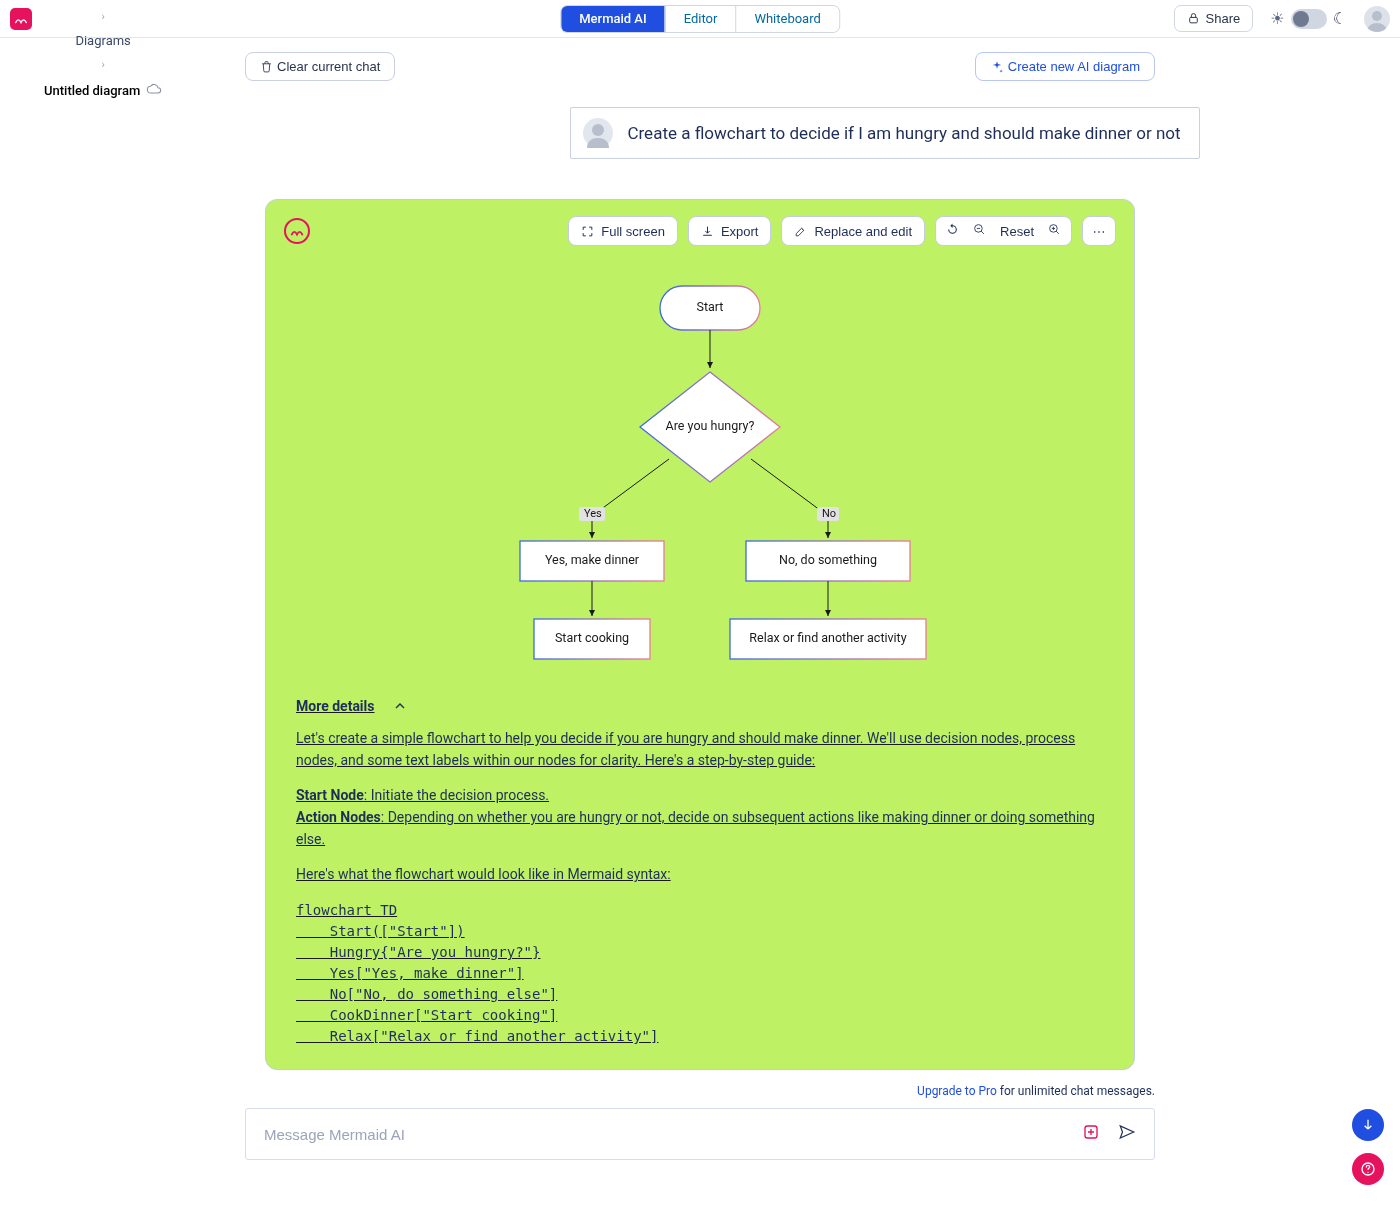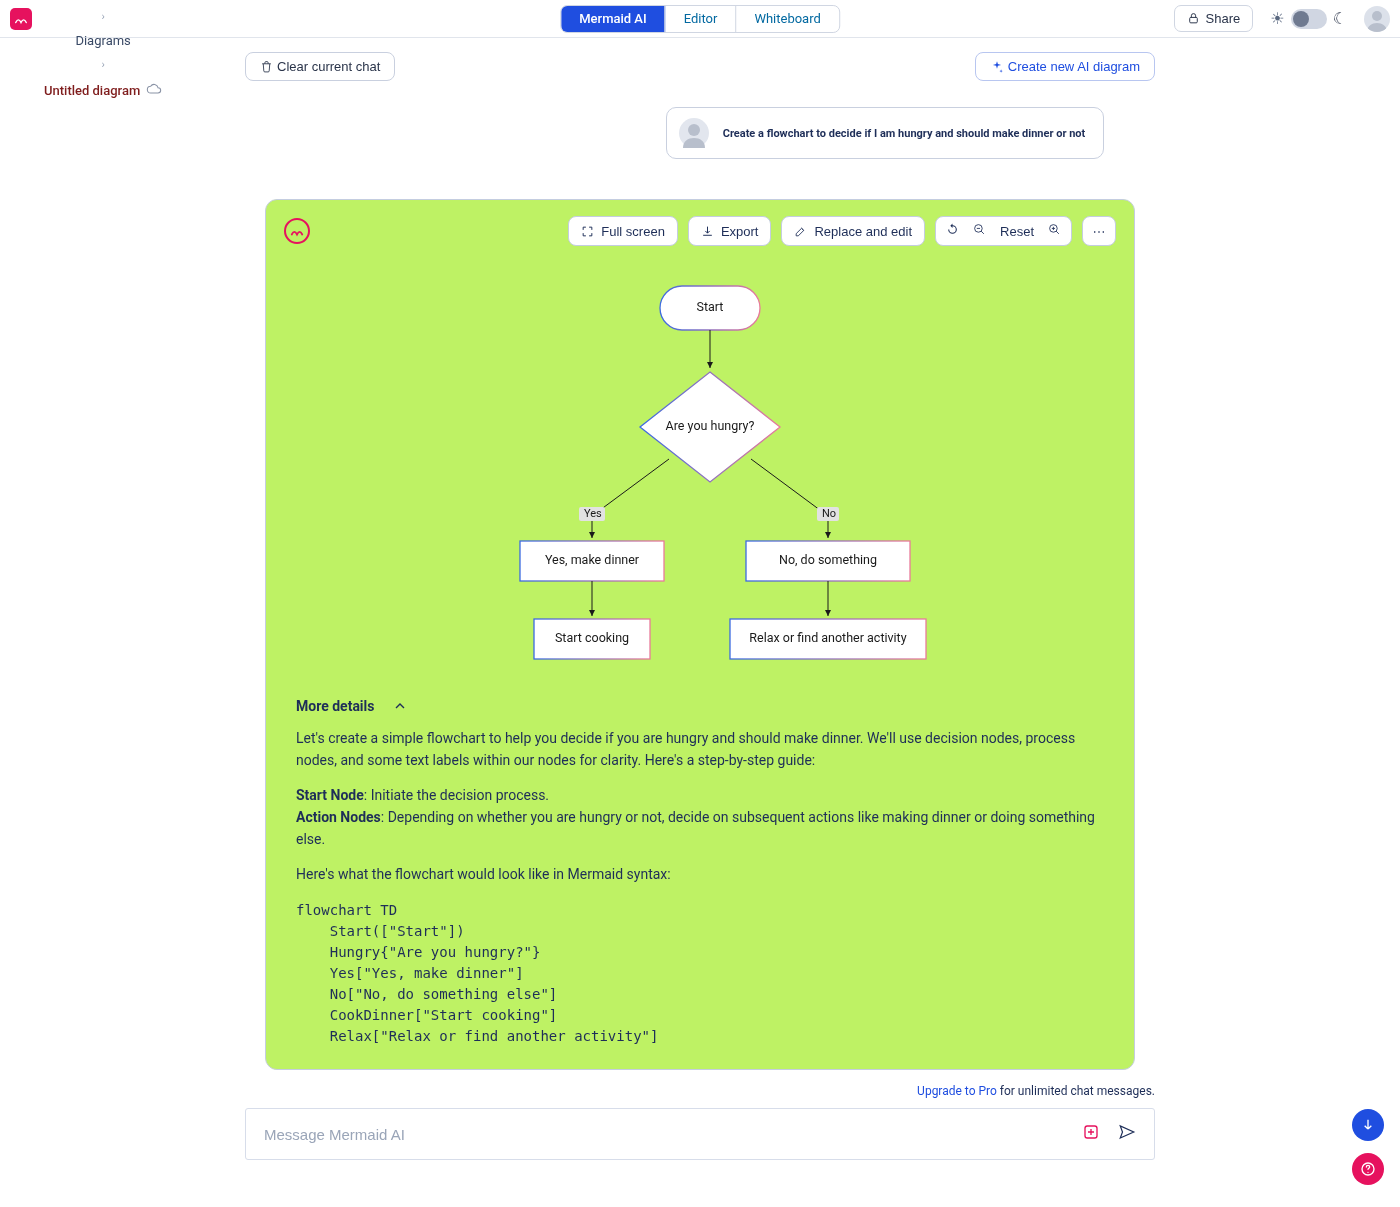--- a/index.html
+++ b/index.html
@@ -28,21 +28,21 @@
 .breadcrumbs {
   display: flex;
   align-items: center;
   gap: 10px;
   font-size: 13px;
   color: #3a4a66;
   flex-direction: column;
 }
 .breadcrumbs .crumb { color: #3a4a66; cursor: pointer; }
 .breadcrumbs .sep { color: #9aa5b8; font-size: 11px; }
-.breadcrumbs .title { color: #7f1d1d; font-weight: 500; display:flex; align-items:center; gap:6px;text-align:center;}
+.breadcrumbs .title { color: #000000; font-weight: 500; display:flex; align-items:center; gap:6px;text-align:center;}
 .cloud-icon { color:#8a93a6; }
 .tabs-center {
   position: absolute;
   left: 50%;
   transform: translateX(-50%);
   display: flex;
   border: 1px solid #d0d6e2;
   border-radius: 7px;
   overflow: hidden;
   height: 28px;
@@ -113,26 +113,26 @@
   font-size: 13px;
   color: #2a344a;
   background:#fff;
   display:flex; align-items:center; gap:4px;
   cursor:pointer;
 }
 .chip-btn.blue { color:#1f4ee0; border-color:#b8c6f0; }
 .user-message {
   margin-top: 26px;
   border: 1px solid #c9d0df;
-  border-radius: 10px;
+  border-radius: 2px;
   padding: 10px 18px 10px 12px;
   display:flex; align-items:center; gap:14px;
-  font-size: 11px;
+  font-size: 17px;
   color: #1e2e58;
-  font-weight:700;
+  font-weight:400;
   margin-left: 370px;
 }
 .user-message .av {
   width:30px; height:30px; border-radius:50%;
   background:#e2e6ee;
 }
 .response-card {
   width: 870px;
   border: 1px solid #c4cde0;
   border-radius: 12px;
@@ -171,20 +171,21 @@
   padding: 20px 18px 10px 18px;
   display:flex;
   justify-content:center;
 }
 svg.flowchart { user-select:none; }
 .flow-node-text { font-size:12.5px; fill:#1a1a1a; text-anchor:middle; dominant-baseline:middle;}
 .edge-label { font-size:11px; fill:#1a1a1a;}
 .edge-label-bg { fill:#e2e2e2; }
 .details-section {
   padding: 12px 30px 22px 30px;
+  text-decoration: underline;
 }
 .details-header {
   font-size:14px;
   font-weight:700;
   color:#1e2e58;
   display:flex; align-items:center; gap:18px;
   margin-bottom:14px;
 }
 .details-body {
   font-size:14px;

